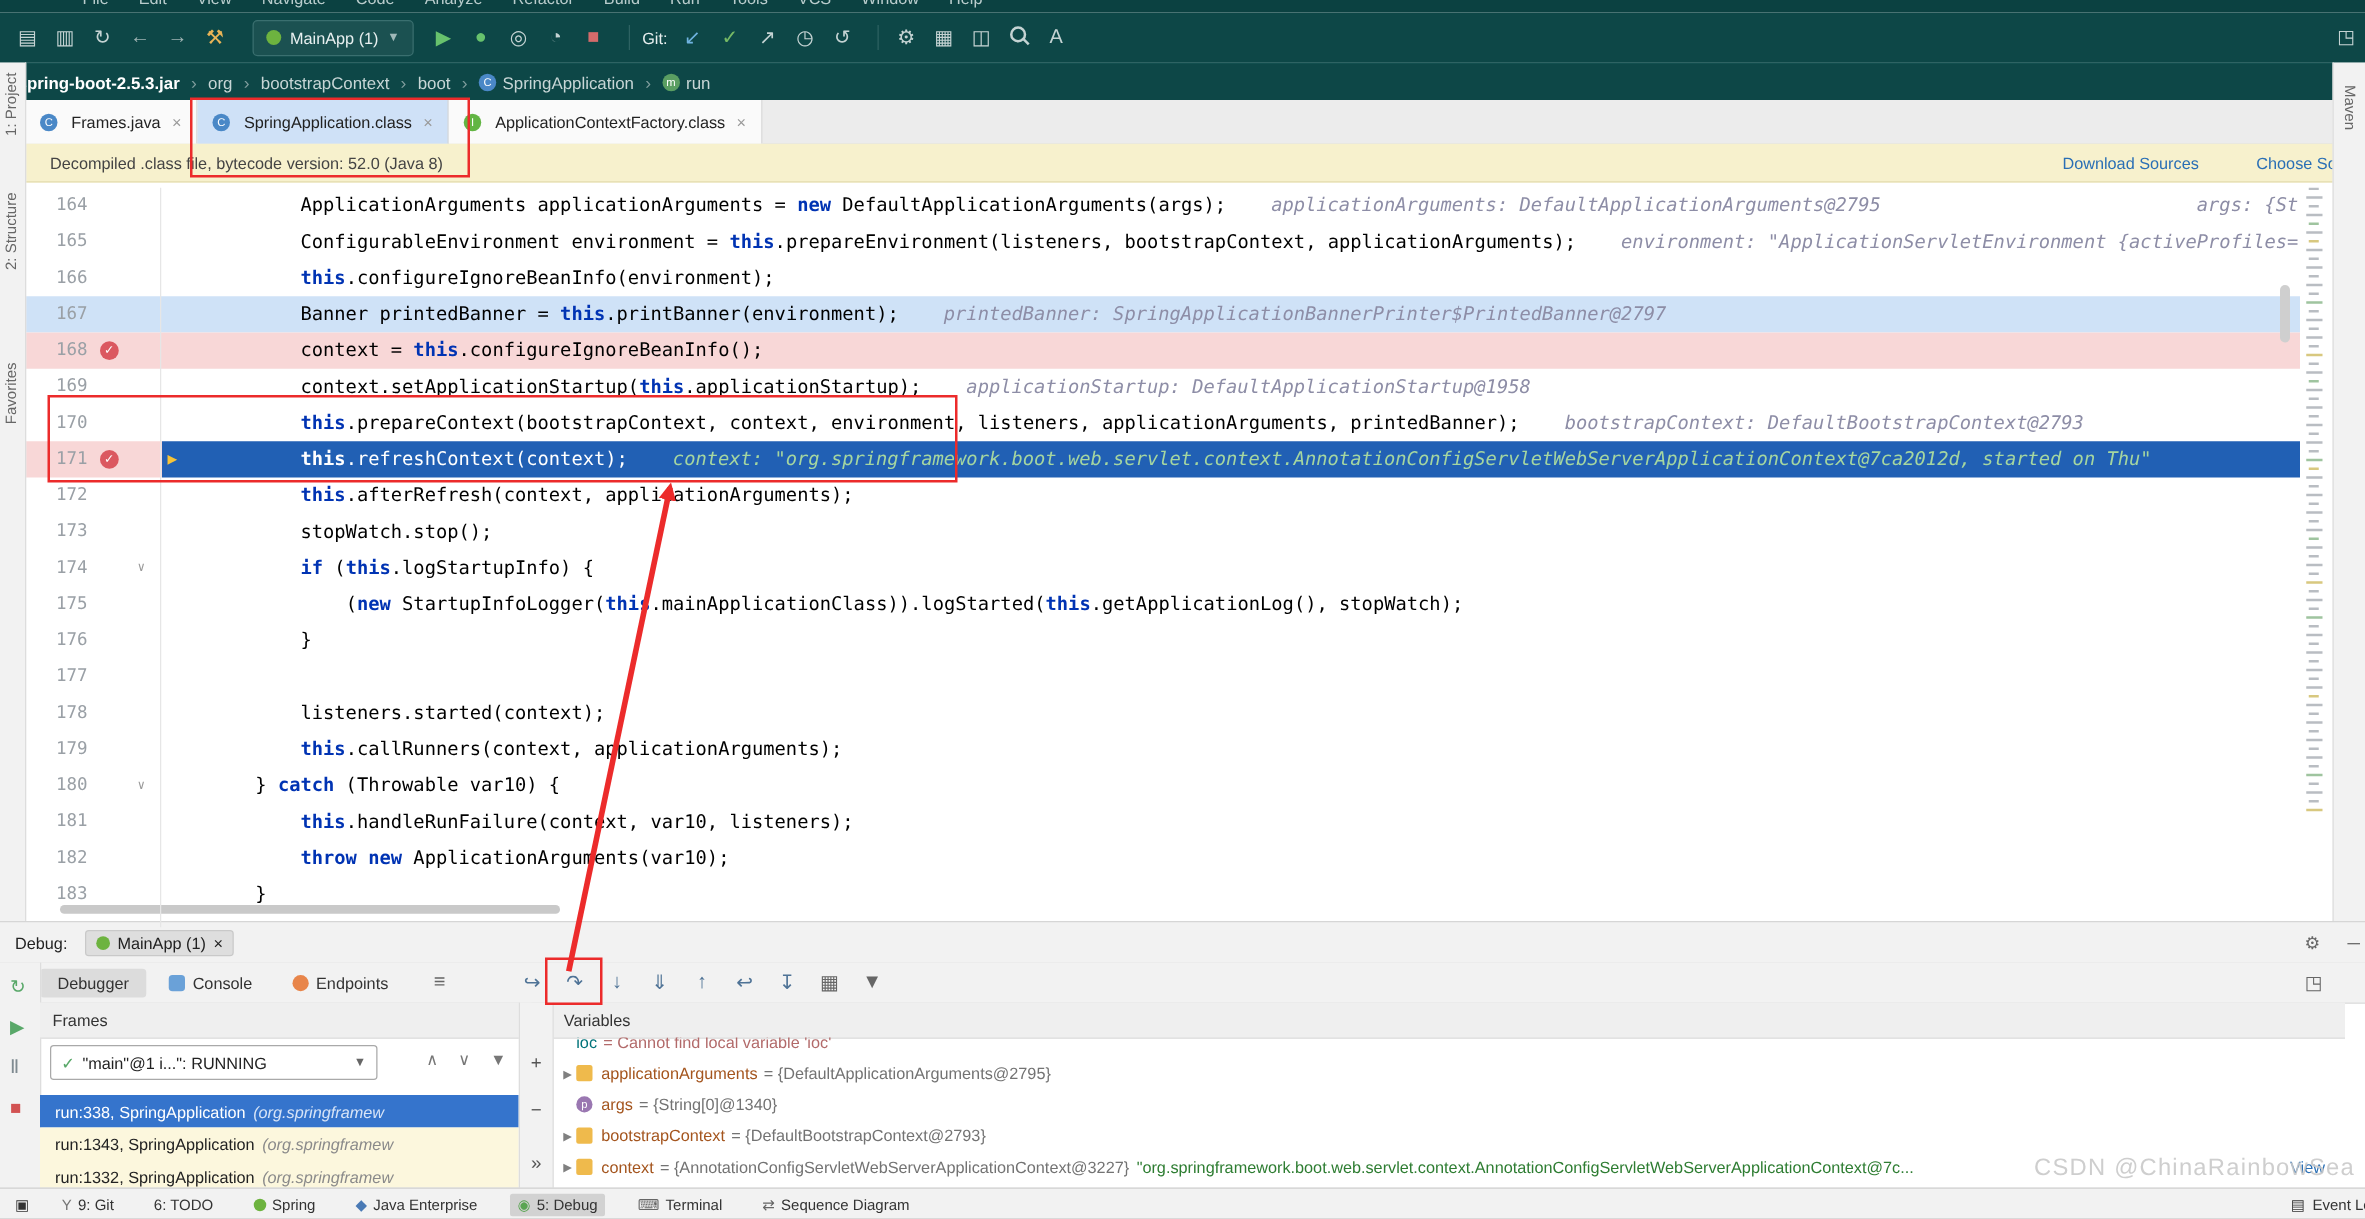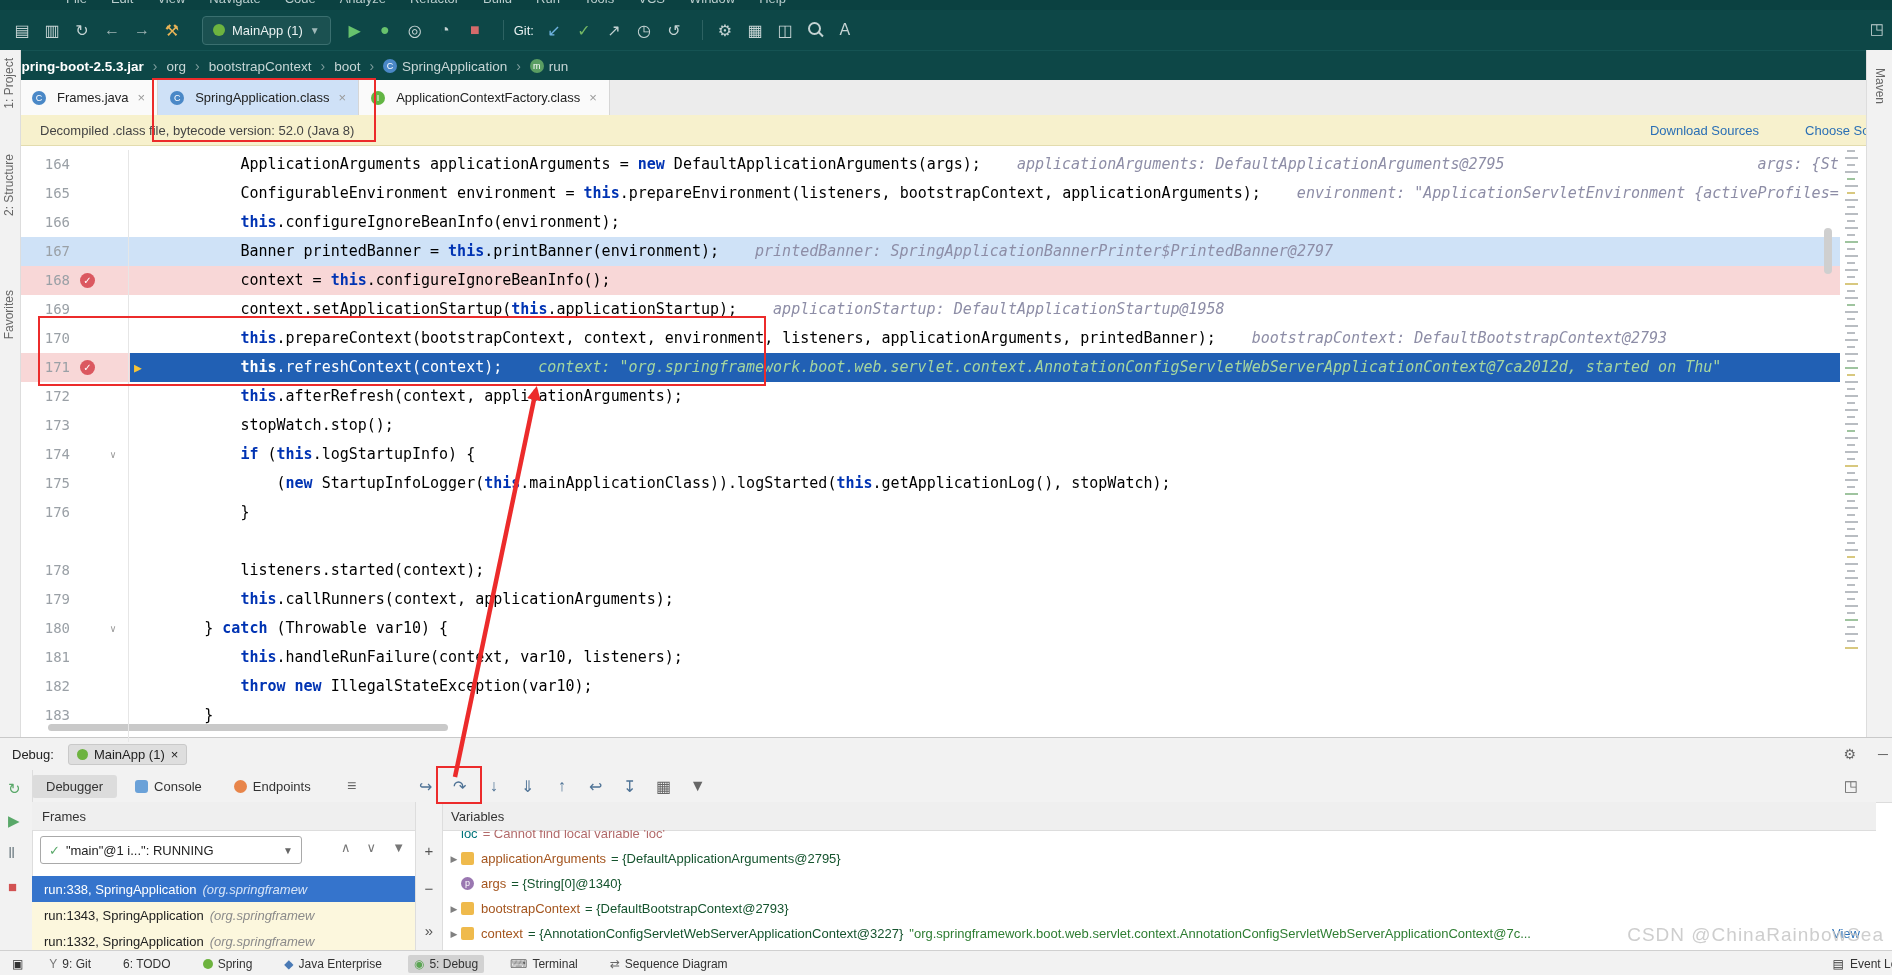--- a/index.html
+++ b/index.html
@@ -114,21 +114,21 @@
               border-left:1px solid #ddd;border-right:1px solid #ddd}
   #watchstrip span{position:absolute;left:0;width:26px;text-align:center;color:#555;font-size:15px}
   #vars-panel{position:absolute;left:441px;top:92px;width:1425px;height:121px;overflow:hidden}
   .vrow{position:absolute;left:6px;width:1413px;height:25px;display:flex;align-items:center;font-size:13px;
         white-space:nowrap;overflow:hidden;padding-right:20px}
   .vrow .arr{width:14px;color:#808080;font-size:9px;text-align:center;flex:0 0 auto}
   .vicon{width:13px;height:13px;border-radius:2px;background:#efba4c;margin-right:7px;flex:0 0 auto;
          color:#fff;font-size:9px;line-height:13px;text-align:center}
   .vicon.param{border-radius:50%;background:#9a77b1}
   .vname{color:#a4551e}
-  .vval{color:#14532d;margin-left:5px}
+  .vval{color:#737373;margin-left:5px}
   .vstr{color:#2e7d32;margin-left:6px}
   .spacer{flex:1}
   .vlink{color:#2a6fb5;flex:0 0 auto}
   .vmsg{color:#b26a6a;margin-left:5px}
 
   
   #status{position:absolute;left:0;top:950px;width:1892px;height:25px;background:#f2f2f2;border-top:1px solid #d0d0d0;
           display:flex;align-items:center;padding:0 12px;gap:20px;font-size:12px;color:#333}
   .sitem{display:flex;align-items:center;gap:5px;padding:2px 6px;border-radius:2px;flex:0 0 auto}
   .sitem.active{background:#d2d2d2}
@@ -249,25 +249,26 @@
       <div class="code-row hl-blue" style="top: 87px;"><span class="lnum">167</span><span class="codespan"><span class="tok">            </span><span class="tok">Banner printedBanner = </span><span class="kw">this</span><span class="tok">.printBanner(environment);</span><span class="hint">printedBanner: SpringApplicationBannerPrinter$PrintedBanner@2797</span></span></div>
       <div class="code-row hl-pink" style="top: 116px;"><span class="lnum">168</span><span class="bp">✓</span><span class="codespan"><span class="tok">            </span><span class="tok">context = </span><span class="kw">this</span><span class="tok">.configureIgnoreBeanInfo();</span></span></div>
       <div class="code-row" style="top: 145px;"><span class="lnum">169</span><span class="codespan"><span class="tok">            </span><span class="tok">context.setApplicationStartup(</span><span class="kw">this</span><span class="tok">.applicationStartup);</span><span class="hint">applicationStartup: DefaultApplicationStartup@1958</span></span></div>
       <div class="code-row" style="top: 174px;"><span class="lnum">170</span><span class="codespan"><span class="tok">            </span><span class="kw">this</span><span class="tok">.prepareContext(bootstrapContext, context, environment, listeners, applicationArguments, printedBanner);</span><span class="hint">bootstrapContext: DefaultBootstrapContext@2793</span></span></div>
       <div class="code-row hl-exec" style="top: 203px;"><span class="lnum">171</span><span class="bp">✓</span><span class="ptr">▶</span><span class="codespan"><span class="tok">            </span><span class="kw">this</span><span class="tok">.refreshContext(context);</span><span class="hint">context: "org.springframework.boot.web.servlet.context.AnnotationConfigServletWebServerApplicationContext@7ca2012d, started on Thu"</span></span></div>
       <div class="code-row" style="top: 232px;"><span class="lnum">172</span><span class="codespan"><span class="tok">            </span><span class="kw">this</span><span class="tok">.afterRefresh(context, applicationArguments);</span></span></div>
       <div class="code-row" style="top: 261px;"><span class="lnum">173</span><span class="codespan"><span class="tok">            </span><span class="tok">stopWatch.stop();</span></span></div>
       <div class="code-row" style="top: 290px;"><span class="lnum">174</span><span class="fold">∨</span><span class="codespan"><span class="tok">            </span><span class="kw">if</span><span class="tok"> (</span><span class="kw">this</span><span class="tok">.logStartupInfo) {</span></span></div>
       <div class="code-row" style="top: 319px;"><span class="lnum">175</span><span class="codespan"><span class="tok">                </span><span class="tok">(</span><span class="kw">new</span><span class="tok"> StartupInfoLogger(</span><span class="kw">this</span><span class="tok">.mainApplicationClass)).logStarted(</span><span class="kw">this</span><span class="tok">.getApplicationLog(), stopWatch);</span></span></div>
       <div class="code-row" style="top: 348px;"><span class="lnum">176</span><span class="codespan"><span class="tok">            </span><span class="tok">}</span></span></div>
+      <div class="code-row" style="top: 377px;"><span class="lnum">177</span><span class="codespan"><span class="tok"></span></span></div>
       <div class="code-row" style="top: 406px;"><span class="lnum">178</span><span class="codespan"><span class="tok">            </span><span class="tok">listeners.started(context);</span></span></div>
       <div class="code-row" style="top: 435px;"><span class="lnum">179</span><span class="codespan"><span class="tok">            </span><span class="kw">this</span><span class="tok">.callRunners(context, applicationArguments);</span></span></div>
       <div class="code-row" style="top: 464px;"><span class="lnum">180</span><span class="fold">∨</span><span class="codespan"><span class="tok">        </span><span class="tok">} </span><span class="kw">catch</span><span class="tok"> (Throwable var10) {</span></span></div>
       <div class="code-row" style="top: 493px;"><span class="lnum">181</span><span class="codespan"><span class="tok">            </span><span class="kw">this</span><span class="tok">.handleRunFailure(context, var10, listeners);</span></span></div>
-      <div class="code-row" style="top: 522px;"><span class="lnum">182</span><span class="codespan"><span class="tok">            </span><span class="kw">throw</span><span class="tok"> </span><span class="kw">new</span><span class="tok"> IllegalStateException(var10);</span></span></div>
+      <div class="code-row" style="top: 522px;"><span class="lnum">182</span><span class="codespan"><span class="tok">            </span><span class="kw">throw</span><span class="tok"> </span><span class="kw">new</span><span class="tok"> ApplicationArguments(var10);</span></span></div>
       <div class="code-row" style="top: 551px;"><span class="lnum">183</span><span class="codespan"><span class="tok">        </span><span class="tok">}</span></span></div>
       <div class="code-row" style="top: 580px;"><span class="lnum">184</span><span class="codespan"><span class="tok"></span></span></div>
     </div>
   <div id="vthumb"></div>
   <div id="stripe">
       <div style="width: 8px;"></div>
       <div style="width: 13px;"></div>
       <div style="width: 8px;"></div>
       <div style="width: 13px;"></div>
       <div style="width: 8px; background: rgb(159, 196, 159);"></div>

